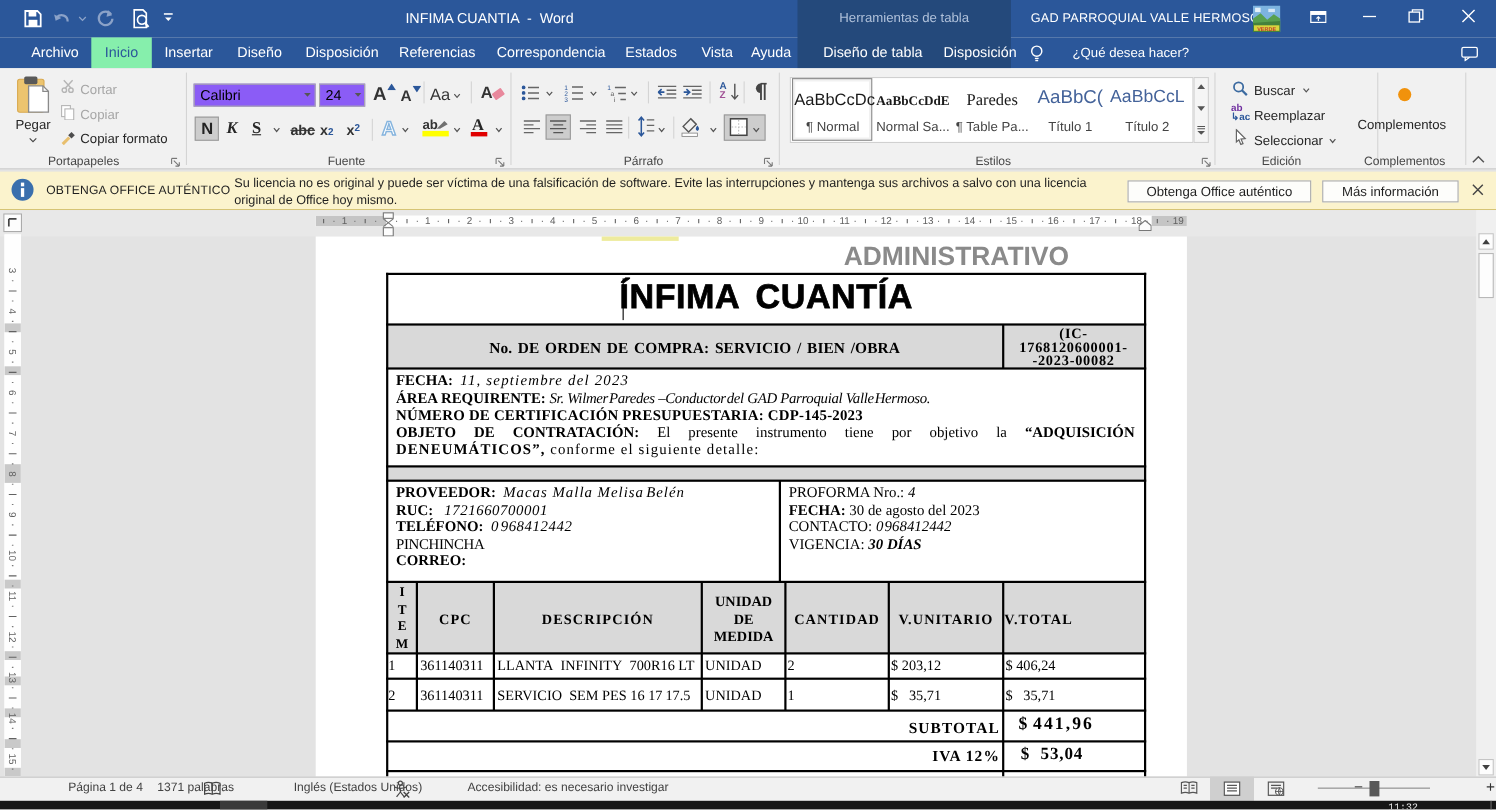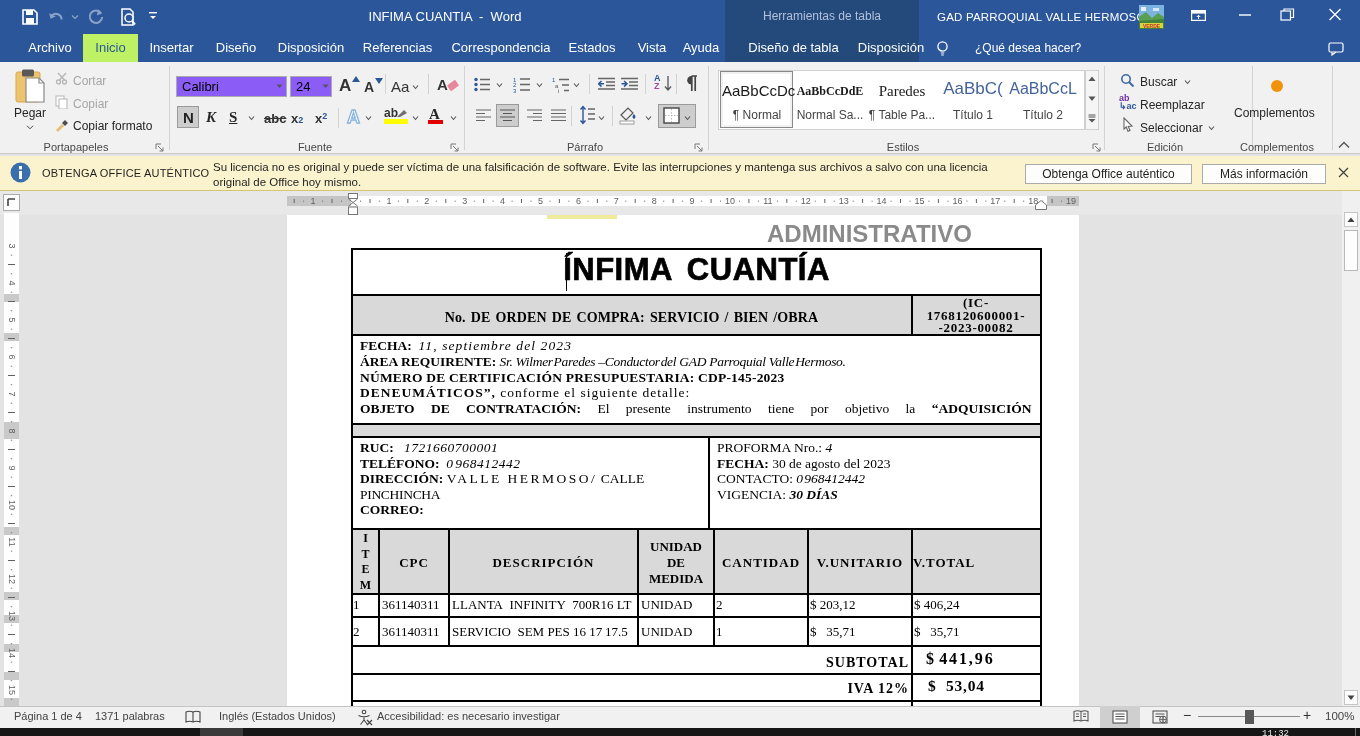--- a/index.html
+++ b/index.html
@@ -6,21 +6,21 @@
 body { font-family:"Liberation Sans", sans-serif; position:relative; background:#e3e3e3; }
 .abs { position:absolute; }
 
 #titlebar { left:0; top:0; width:1360px; height:34px; background:#2b579a; }
 #tabrow { left:0; top:34px; width:1360px; height:28px; background:#2b579a; }
 #ctxbox { left:725px; top:0; width:194px; height:62px; background:#24497b; }
 #ctxlabel { left:725px; top:9px; width:194px; text-align:center; color:#b0c1da; font-size:12px; }
 #wintitle { left:300px; top:9px; width:290px; text-align:center; color:#fff; font-size:13px; }
 #usertext { left:937px; top:11px; color:#fff; font-size:11.5px; letter-spacing:0.2px; }
 .tab { position:absolute; top:34px; height:28px; line-height:28px; color:#fff; font-size:13px; text-align:center;margin-left:15px; }
-#tab-inicio { background:#bef264; color:#2b579a; }
+#tab-inicio { background:#86efac; color:#2b579a; }
 
 #ribbon { left:0; top:62px; width:1360px; height:92px; background:#f1f1f1; border-bottom:1px solid #c9c9c9; }
 .gdiv { position:absolute; top:66px; height:84px; width:1px; background:#d4d4d4; }
 .glabel { position:absolute; top:141px; font-size:11px; color:#474747; text-align:center; }
 .launch { position:absolute; width:10px; height:10px; }
 .ribtxt { position:absolute; font-size:12px; color:#262626; }
 .gray { color:#a6a6a6; }
 .caret { position:absolute; width:7px; height:5px; }
 .combo { position:absolute; background:#8b5cf6; border:1px solid #ababab; font-size:13px; color:#000; }
 .togglebox { position:absolute; background:#cdcdcd; border:1px solid #9a9a9a; }
@@ -34,21 +34,21 @@
 #docarea { left:0; top:191px; width:1360px; height:515px; background:#e3e3e3; z-index:-2;}
 #page { left:287px; top:215px; width:792px; height:491px; background:#fff; }
 #vruler { left:4px; top:213px; width:15px; height:493px; background:#fff; }
 #scroll { left:1342px; top:191px; width:18px; height:515px; background:#f0f0f0; }
 
 .doc { position:absolute; font-family:"Liberation Serif", serif; color:#000; }
 .b { font-weight:bold; }
 .i { font-style:italic; }
 
 #statusbar { left:0; top:706px; width:1360px; height:22px; background:#f1f1f1; border-top:1px solid #c4c4c4; }
-.st { position:absolute; top:710px; font-size:11px; color:#424242; }
+.st { position:absolute; top:710px; font-size:11px; color:#424242;margin-left:48px; }
 #taskbar { left:0; top:728px; width:1360px; height:8px; background:#161616; }
 </style></head>
 <body>
 <div class="abs" id="docarea"></div>
 <div class="abs" id="titlebar"></div>
 <div class="abs" id="tabrow"></div>
 <div class="abs" id="ctxbox"></div>
 <div class="abs" id="ctxlabel">Herramientas de tabla</div>
 <div class="abs" id="wintitle">INFIMA CUANTIA &nbsp;-&nbsp; Word</div>
 <div class="abs" id="usertext">GAD PARROQUIAL VALLE HERMOSO</div>
@@ -509,28 +509,28 @@
   <div class="abs b" style="left:351px;top:252px;width:691px;text-align:center;font-size:31px;letter-spacing:0.5px;word-spacing:6px;font-family:'Liberation Sans';-webkit-text-stroke:0.7px #000">ÍNFIMA CUANTÍA</div>
   <div class="abs" style="left:566px;top:253px;width:1px;height:38px;background:#000"></div>
 
   <div class="doc b" style="left:351px;top:310px;width:561px;text-align:center;font-size:14px;letter-spacing:0.1px;word-spacing:1.5px">No. DE ORDEN DE COMPRA: SERVICIO / BIEN /OBRA</div>
   <div class="doc b" style="left:912px;top:297px;width:128px;text-align:center;font-size:13px;letter-spacing:0.7px;line-height:12.6px">(IC-<br>1768120600001-<br>-2023-00082</div>
 
   <div class="doc" style="left:360px;top:338px;width:676px;font-size:13.5px;line-height:15.8px">
     <div><span class="b">FECHA:</span>&nbsp; <span class="i" style="letter-spacing:1.1px">11, septiembre del 2023</span></div>
     <div><span class="b">ÁREA REQUIRENTE:</span> <span class="i" style="letter-spacing:-0.3px">Sr. Wilmer Paredes –Conductor del GAD Parroquial Valle Hermoso.</span></div>
     <div><span class="b" style="letter-spacing:0.2px">NÚMERO DE CERTIFICACIÓN PRESUPUESTARIA: CDP-145-2023</span></div>
+    <div style="word-spacing:13px"><span class="b">OBJETO DE CONTRATACIÓN:</span> El presente instrumento tiene por objetivo la <span class="b">“ADQUISICIÓN</span></div>
     <div style="letter-spacing:1px"><span class="b">DENEUMÁTICOS”,</span> conforme el siguiente detalle:</div>
-    <div style="word-spacing:13px"><span class="b">OBJETO DE CONTRATACIÓN:</span> El presente instrumento tiene por objetivo la <span class="b">“ADQUISICIÓN</span></div>
   </div>
 
   <div class="doc" style="left:360px;top:440px;font-size:13.5px;line-height:15.6px">
+    <div><span class="b">PROVEEDOR:</span> &nbsp;<span class="i" style="letter-spacing:0.9px">Macas Malla Melisa Belén</span></div>
     <div><span class="b">RUC:</span> &nbsp;&nbsp;<span class="i" style="letter-spacing:0.5px">1721660700001</span></div>
     <div><span class="b">TELÉFONO:</span> &nbsp;<span class="i" style="letter-spacing:0.5px">0 968412442</span></div>
-    <div><span class="b">DIRECCIÓN:</span> <span style="letter-spacing:2.5px">VALLE HERMOSO/</span> CALLE</div>
     <div style="letter-spacing:-0.3px">PINCHINCHA</div>
     <div><span class="b">CORREO:</span></div>
   </div>
   <div class="doc" style="left:717px;top:440px;font-size:13.5px;line-height:15.6px">
     <div>PROFORMA Nro.: <span class="i">4</span></div>
     <div><span class="b">FECHA:</span> 30 de agosto del 2023</div>
     <div>CONTACTO: <span class="i">0 968412442</span></div>
     <div>VIGENCIA: <span class="i b">30 DÍAS</span></div>
   </div>
 

